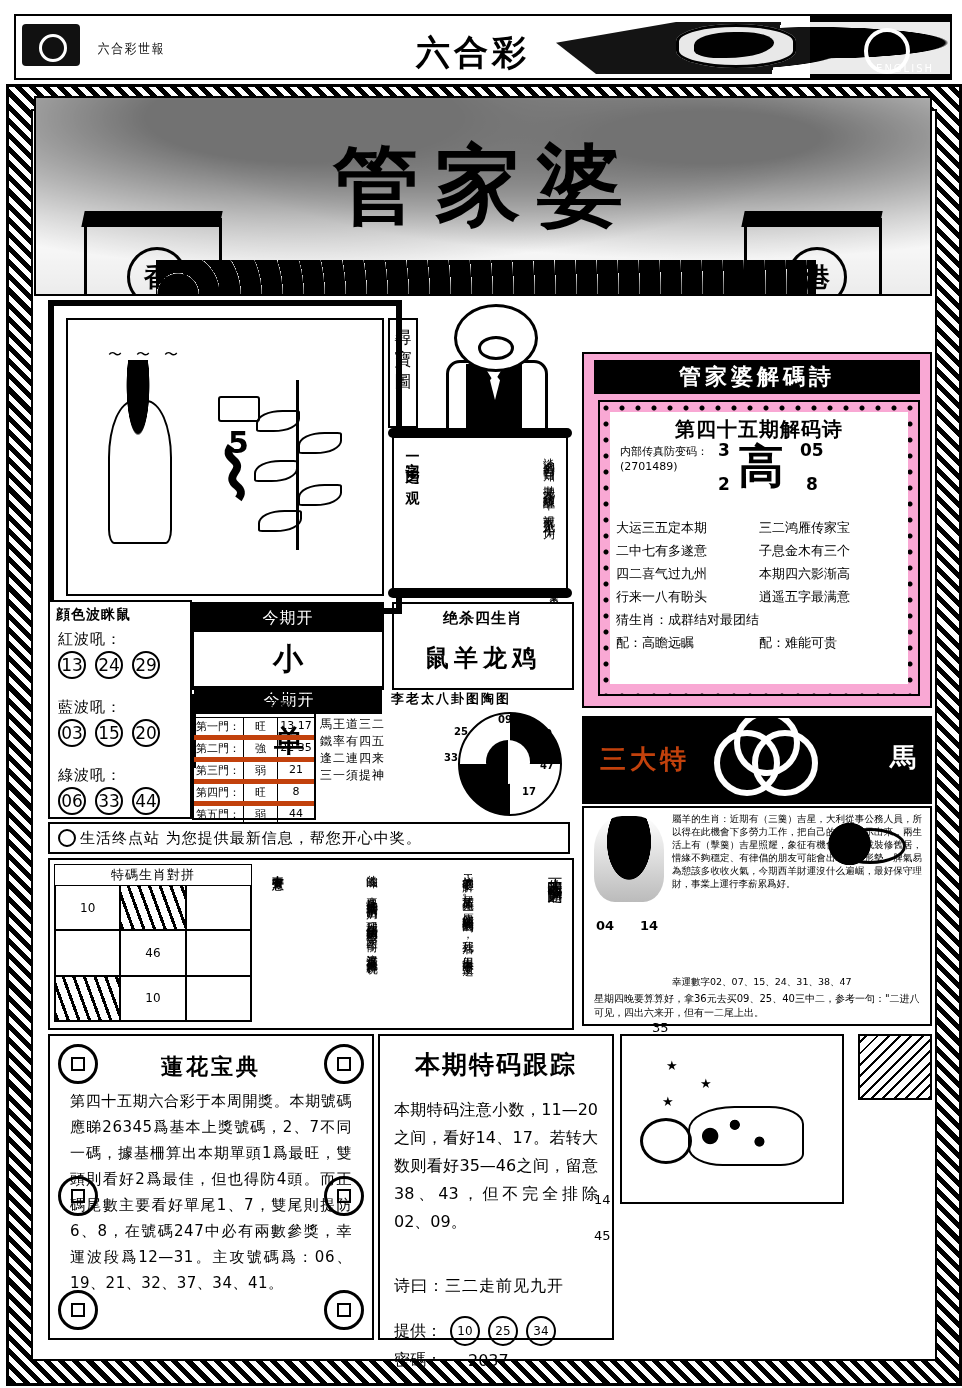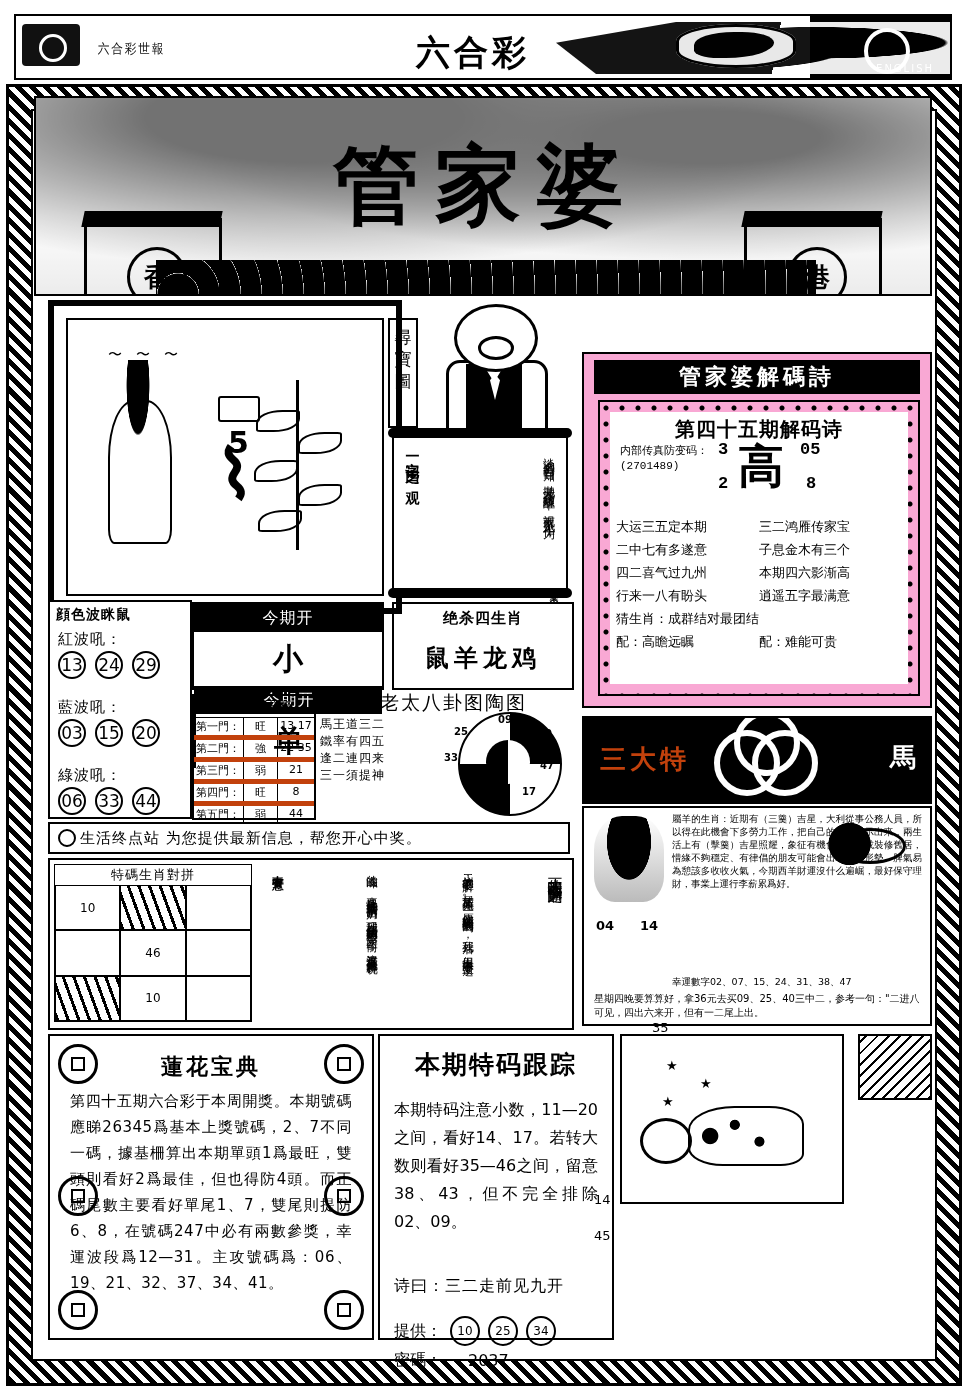--- a/index.html
+++ b/index.html
@@ -106,21 +106,21 @@
   .men-box{position:absolute;left:192px;top:694px;width:120px;height:122px;border:2px solid #000;}
   .men-title{font-size:12px;text-align:center;border-bottom:1px solid #000;padding:2px 0;letter-spacing:1px;}
   .men-row{display:flex;font-size:11px;border-bottom:5px solid #c2410c;}
   .men-row>div{padding:1px 2px;}
   .men-a{width:48px;border-right:1px solid #000;}
   .men-b{width:30px;border-right:1px solid #000;text-align:center;}
   .men-c{width:34px;text-align:center;}
 
   
   .bagua-wrap{position:absolute;left:316px;top:690px;width:254px;height:126px;}
-  .bagua-title{position:absolute;left:0;top:0;width:254px;text-align:center;font-size:19px;font-weight:normal;letter-spacing:2px;}
+  .bagua-title{position:absolute;left:8px;top:0;width:254px;text-align:center;font-size:13px;font-weight:bold;letter-spacing:2px;}
   .bagua-poem{position:absolute;left:4px;top:26px;font-size:12px;line-height:17px;letter-spacing:1px;}
   .bagua{position:absolute;right:8px;top:22px;width:100px;height:100px;border-radius:50%;
      background:conic-gradient(#000 0 25%,#fff 25% 50%,#000 50% 75%,#fff 75% 100%);border:2px solid #000;}
   .bagua:after{content:"";position:absolute;left:26px;top:26px;width:44px;height:44px;border-radius:50%;
      background:linear-gradient(90deg,#000 50%,#fff 50%);}
   .bg-num{position:absolute;font-size:10px;font-weight:bold;}
 
   
   .life-strip{position:absolute;left:48px;top:822px;width:522px;height:32px;border:2px solid #000;display:flex;align-items:center;padding:0 8px;box-sizing:border-box;font-size:15px;letter-spacing:1px;}
   .flower{display:inline-block;width:14px;height:14px;border:2px solid #000;border-radius:50%;margin-right:4px;}
@@ -147,21 +147,21 @@
   .track-body{position:absolute;left:14px;top:52px;width:204px;font-size:16px;line-height:28px;text-align:justify;margin-top:8px;}
   .track-poem{position:absolute;left:14px;top:240px;font-size:16px;letter-spacing:1px;}
   .track-row{position:absolute;left:14px;font-size:16px;display:flex;align-items:center;gap:8px;margin-top:8px;}
   .tball{width:26px;height:26px;border:2px solid #000;border-radius:50%;display:flex;align-items:center;justify-content:center;font-size:12px;}
 
   
   .jiema{position:absolute;left:582px;top:352px;width:346px;height:352px;border:2px solid #000;background:#f9a8d4;}
   .jm-banner{position:absolute;left:10px;top:6px;width:326px;height:34px;background:#000;color:#fff;
      display:flex;align-items:center;justify-content:center;font-size:22px;font-weight:bold;letter-spacing:4px;}
   .jm-inner{position:absolute;left:14px;top:46px;width:318px;height:292px;border:2px solid #000;
-     background:radial-gradient(circle at 6px 6px,#000 0 2px,rgba(0,0,0,0) 3px) 0 0/16px 16px;font-family:Liberation Mono, monospace;}
+     background:radial-gradient(circle at 6px 6px,#000 0 2px,rgba(0,0,0,0) 3px) 0 0/16px 16px;}
   .jm-white{position:absolute;left:10px;top:10px;right:10px;bottom:10px;background:#fff;}
   .jm-title{position:absolute;left:0;top:4px;width:100%;text-align:center;font-size:20px;font-weight:bold;letter-spacing:1px;}
   .jm-sub{position:absolute;left:10px;top:32px;font-size:11px;line-height:15px;}
   .jm-big{position:absolute;left:128px;top:24px;font-size:46px;font-weight:bold;}
   .jm-n{position:absolute;font-size:17px;font-weight:bold;}
   .jm-lines{position:absolute;left:6px;top:104px;right:6px;font-size:13px;line-height:23px;}
   .jm-line{display:flex;}
   .jm-line span:first-child{width:50%;}
 
   

